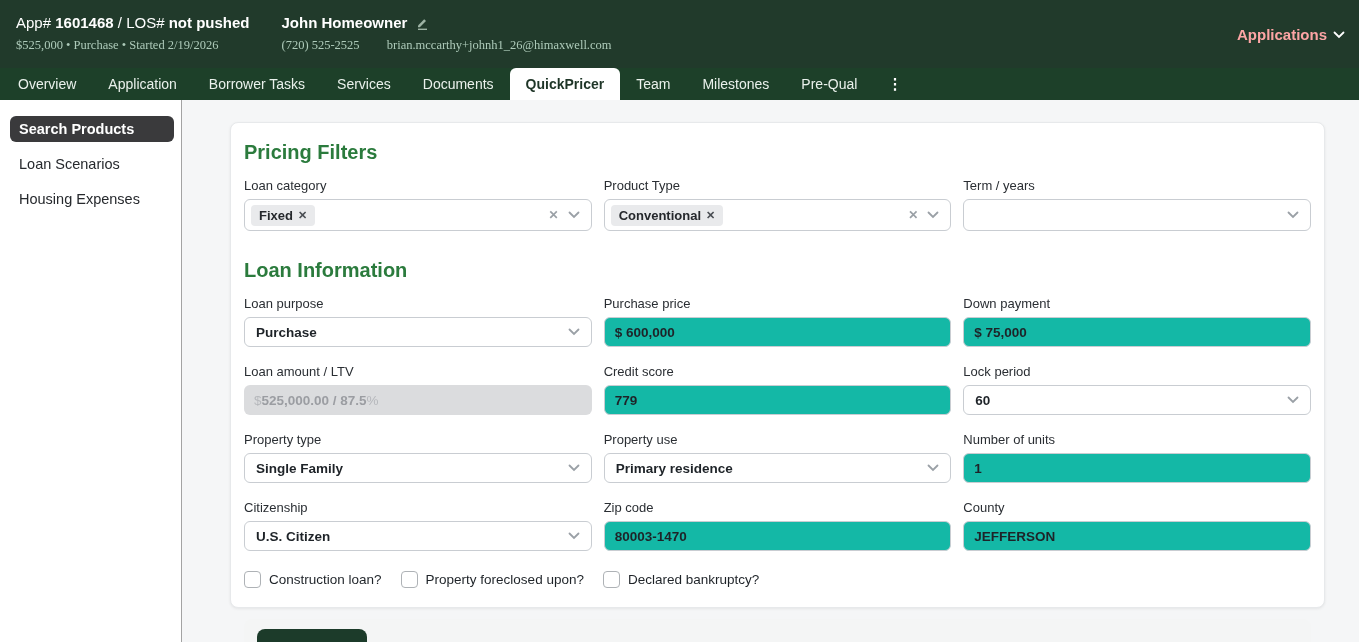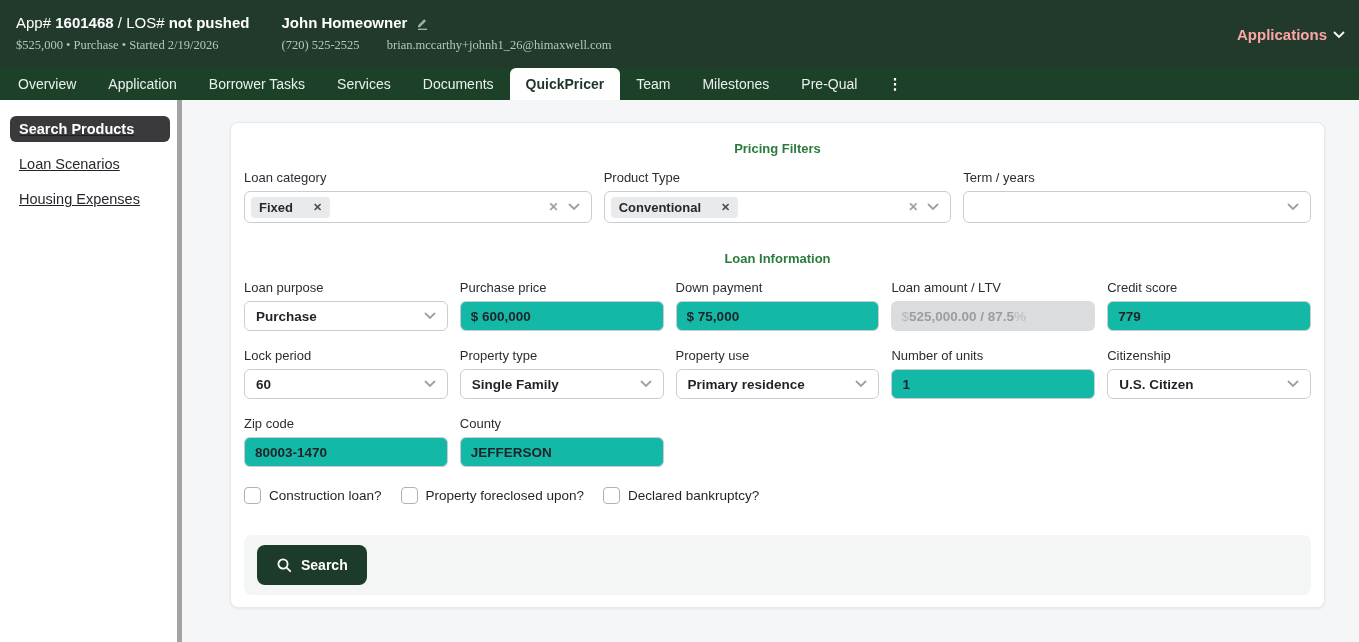--- a/index.html
+++ b/index.html
@@ -17,40 +17,40 @@
   .hdr-right { position:absolute; right:14px; top:26px; display:flex; align-items:center; gap:6px; color:#fca5a5; font-weight:700; font-size:15px; cursor:pointer; }
 
   
   .nav { height:32px; background:#1D4029; display:flex; align-items:stretch; padding-left:2px; }
   .nav-tab { display:flex; align-items:center; padding:0 16px; color:#EAF1EC; font-size:14px; font-weight:500; cursor:pointer; white-space:nowrap; }
   .nav-tab.active { background:#FFFFFF; color:#1E3527; font-weight:700; border-radius:6px 6px 0 0; }
   .nav-kebab { display:flex; align-items:center; padding:0 14px; color:#FFFFFF; font-weight:700; font-size:15px; cursor:pointer; }
 
   
   .body-row { display:flex; height:542px; }
-  .sidebar { width:182px; background:#FFFFFF; border-right:5px solid #a3a3a3; padding:16px 7px 0 10px; flex-shrink:0;text-decoration:underline; }
+  .sidebar { width:182px; background:#FFFFFF; border-right:1px solid #a3a3a3; padding:16px 7px 0 10px; flex-shrink:0; }
   .side-item { font-size:14.5px; color:#26292D; padding:5px 9px; margin-bottom:9px; border-radius:6px; cursor:pointer; }
   .side-item.active { background:#3A3A3C; color:#FFFFFF; font-weight:700; }
   .content { flex:1; background:#F5F6F7; }
 
   
   .card { margin:22px 34px 0 48px; background:#FFFFFF; border:1px solid #E7E9EB; border-radius:8px;
           box-shadow:0 1px 3px rgba(0,0,0,.07); height:486px; padding:18px 13px 0 13px; }
-  .sec-title { color:#2B7B3D; font-size:13px; font-weight:700; margin-bottom:14px;text-align:center; }
+  .sec-title { color:#2B7B3D; font-size:20px; font-weight:700; margin-bottom:14px; }
   .grid3 { display:grid; grid-template-columns:1fr 1fr 1fr; column-gap:12px; margin-bottom:28px; }
-  .grid4 { display:grid; grid-template-columns:1fr 1fr 1fr 1fr 1fr; column-gap:12px; row-gap:17px; }
+  .grid4 { display:grid; grid-template-columns:1fr 1fr 1fr; column-gap:12px; row-gap:17px; }
   .fld-label { font-size:13px; color:#2A2E33; margin-bottom:6px; }
 
   .tinput { width:100%; height:30px; border:1px solid #C9CDD2; border-radius:6px; padding:0 10px;
             font-family:"Liberation Sans", sans-serif; font-size:13.5px; font-weight:700; color:#1E2328; background:#14b8a6; outline:none; }
   .selbox { width:100%; height:30px; border:1px solid #C9CDD2; border-radius:6px; padding:0 11px;
             display:flex; align-items:center; background:#FFFFFF; cursor:pointer; }
   .selbox .val { font-size:13.5px; font-weight:700; color:#1E2328; flex:1; }
   .multisel { height:32px; padding:0 11px 0 6px; }
-  .chip { background:#E9EAEC; border-radius:4px; padding:3px 8px; font-size:13px; font-weight:700; color:#25282C; display:inline-flex; align-items:center; gap:20px; }
+  .chip { background:#E9EAEC; border-radius:4px; padding:3px 8px; font-size:13px; font-weight:700; color:#25282C; display:inline-flex; align-items:center; gap:5px; }
   .chip .x { font-size:11px; font-weight:700; color:#4A4E53; cursor:pointer; }
   .sel-ctrls { margin-left:auto; display:flex; align-items:center; gap:9px; }
   .clear-x { color:#9AA0A6; font-weight:700; font-size:12px; cursor:pointer; }
 
   .disabled-fld { width:100%; height:30px; background:#DBDCDE; border-radius:6px; padding:0 10px;
                   display:flex; align-items:center; font-size:13.5px; font-weight:700; color:#9B9DA2; }
   .disabled-fld .dim { color:#B6B8BC; font-weight:400; }
 
   
   .checks { display:flex; align-items:center; gap:19px; margin-top:20px; }

